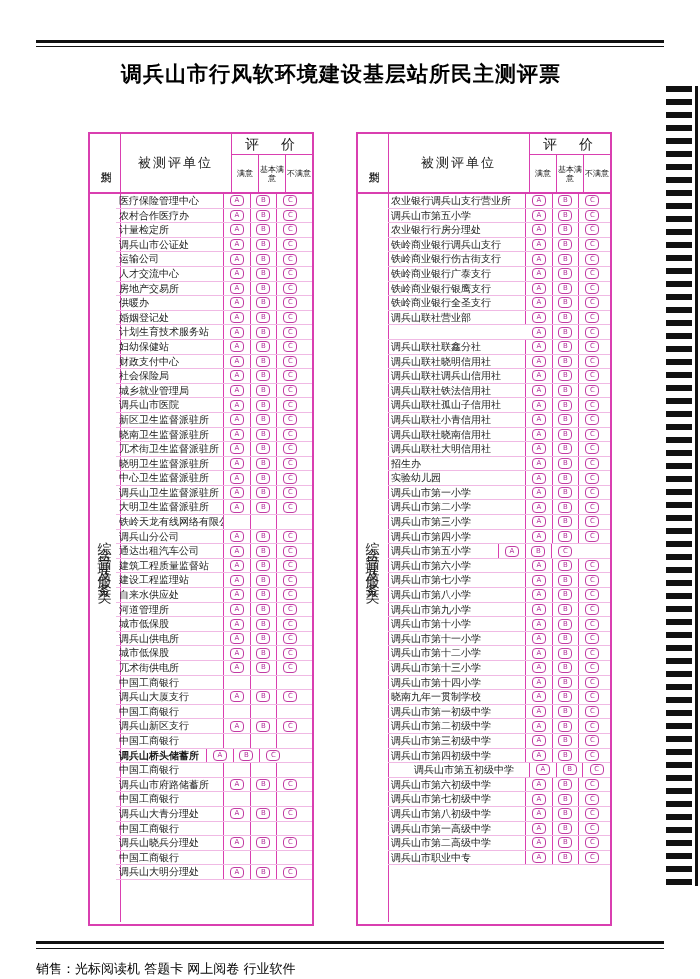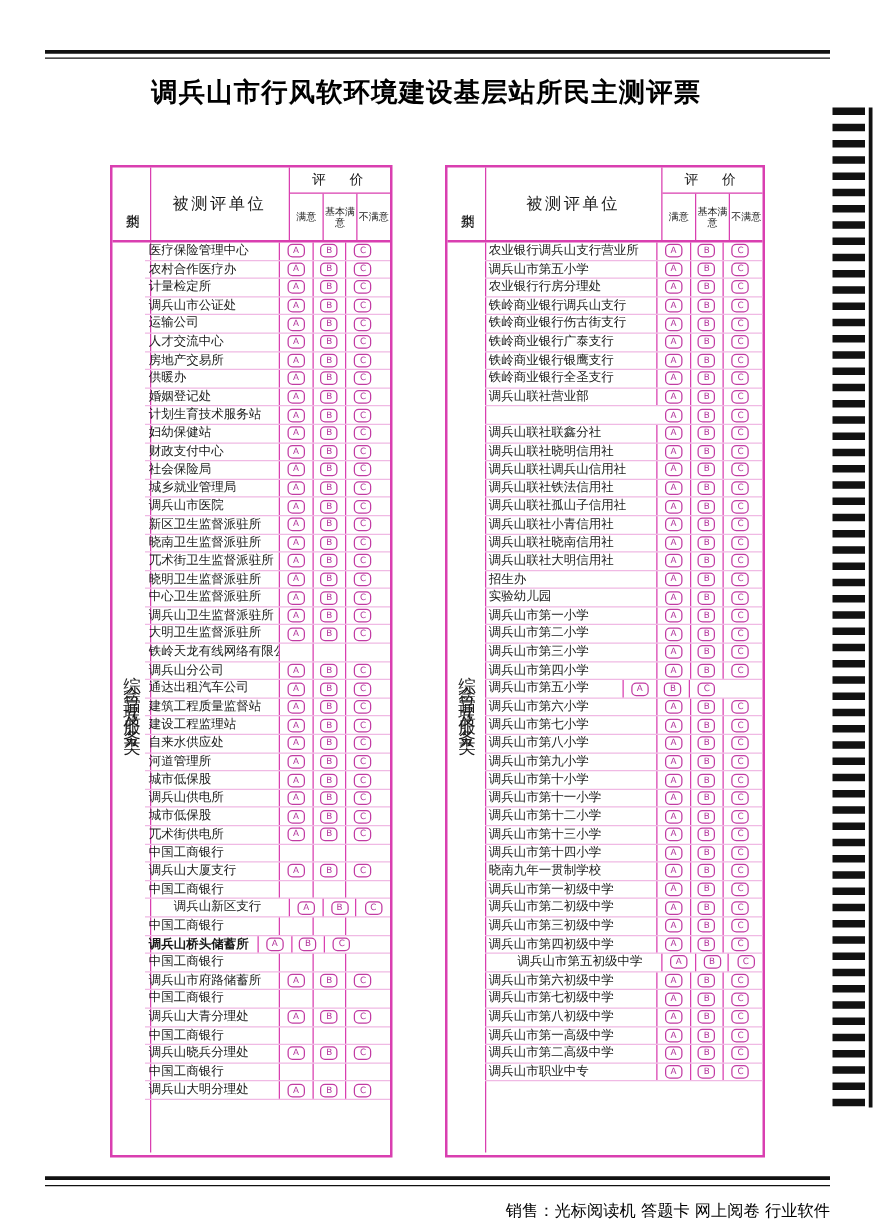--- a/index.html
+++ b/index.html
@@ -24,21 +24,21 @@
   
   .title{
     position:absolute;left:36px;top:60px;width:610px;text-align:center;
     font-size:21px;font-weight:bold;letter-spacing:1px;
     font-family:"DejaVu Serif","Liberation Serif",serif;
     color:#000;
   }
 
   
   .footer{
-    position:absolute;left:36px;top:960px;width:628px;text-align:right;
+    position:absolute;left:36px;top:960px;width:628px;text-align:left;
     font-size:13px;color:#000;
   }
 
   
   .tbl{position:absolute;border:2px solid #d93fb0;background:#fff;}
   .tbl-left{left:88px;top:132px;width:222px;height:790px;}
   .tbl-right{left:356px;top:132px;width:252px;height:790px;}
 
   .hdr{position:relative;height:58px;border-bottom:2px solid #d93fb0;}
   .cat-col{position:absolute;left:0;top:0;bottom:0;width:30px;border-right:1px solid #d93fb0;}
@@ -50,21 +50,21 @@
     font-size:11px;line-height:14px;letter-spacing:1px;
     display:flex;align-items:center;justify-content:center;
     width:100%;height:100%;box-sizing:border-box;
   }
   .hdr .vtext{font-size:11px;}
   .unit-title{
     display:flex;align-items:center;justify-content:center;
     height:100%;font-size:13px;letter-spacing:2px;
   }
   .eval-title{
-    height:20px;line-height:20px;text-align:center;font-size:11px;
+    height:20px;line-height:20px;text-align:center;font-size:14px;
     border-bottom:1px solid #d93fb0;letter-spacing:4px;
   }
   .eval-subs{display:flex;height:37px;}
   .eval-subs > div{
     flex:1;display:flex;align-items:center;justify-content:center;
     font-size:8px;line-height:9px;text-align:center;
     border-right:1px solid #d93fb0;box-sizing:border-box;
   }
   .eval-subs > div:last-child{border-right:none;}
 
@@ -695,21 +695,21 @@
               </div>
               <div class="bc" style="width: 26.6px;">
                 <span class="bub blank">B</span>
               </div>
               <div class="bc" style="width: 26.6px;">
                 <span class="bub blank">C</span>
               </div>
             </div>
           </div>
           <div class="row">
-            <div class="name" style="width: 108px; margin-left: 20px;">调兵山新区支行</div>
+            <div class="name" style="width: 108px;">调兵山新区支行</div>
             <div class="bubbles">
               <div class="bc" style="width: 26.6px;">
                 <span class="bub">A</span>
               </div>
               <div class="bc" style="width: 26.6px;">
                 <span class="bub">B</span>
               </div>
               <div class="bc" style="width: 26.6px;">
                 <span class="bub">C</span>
               </div>

